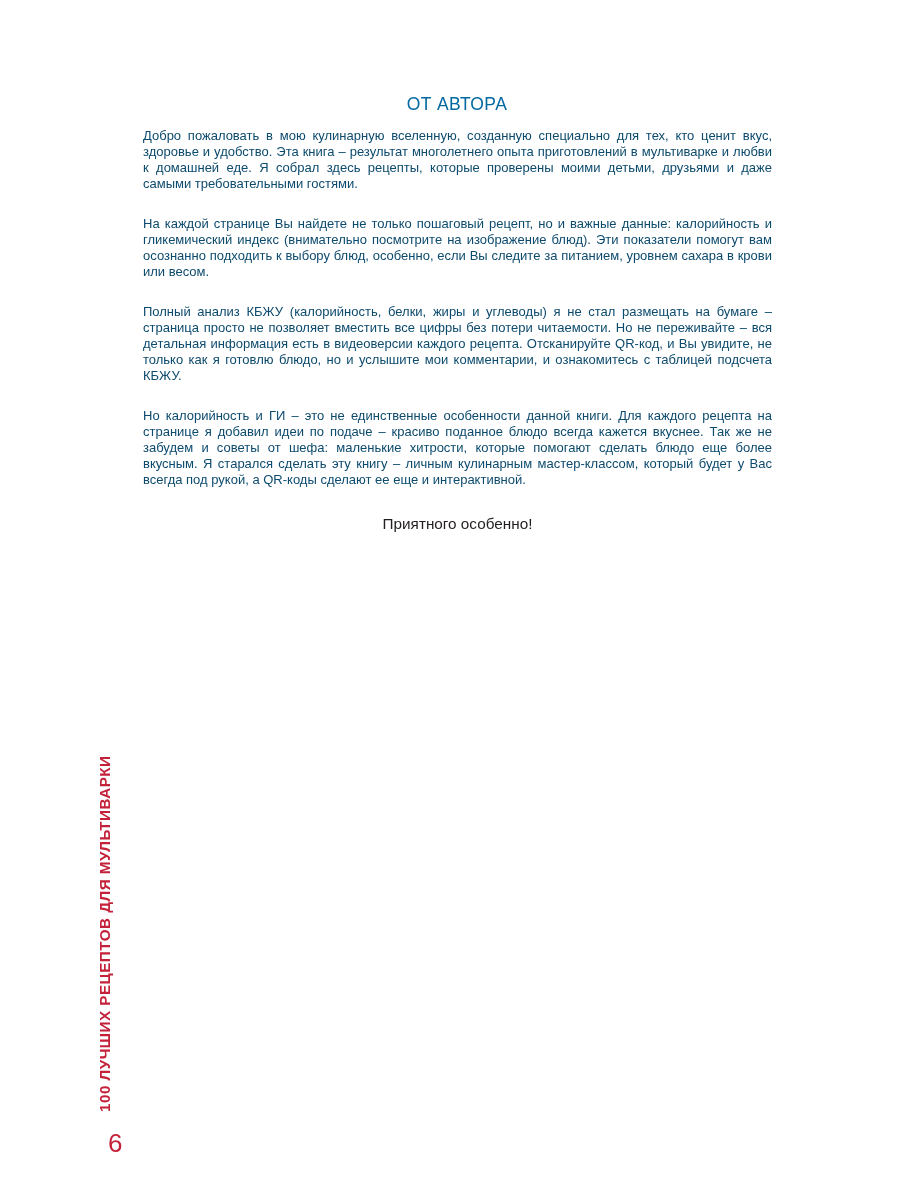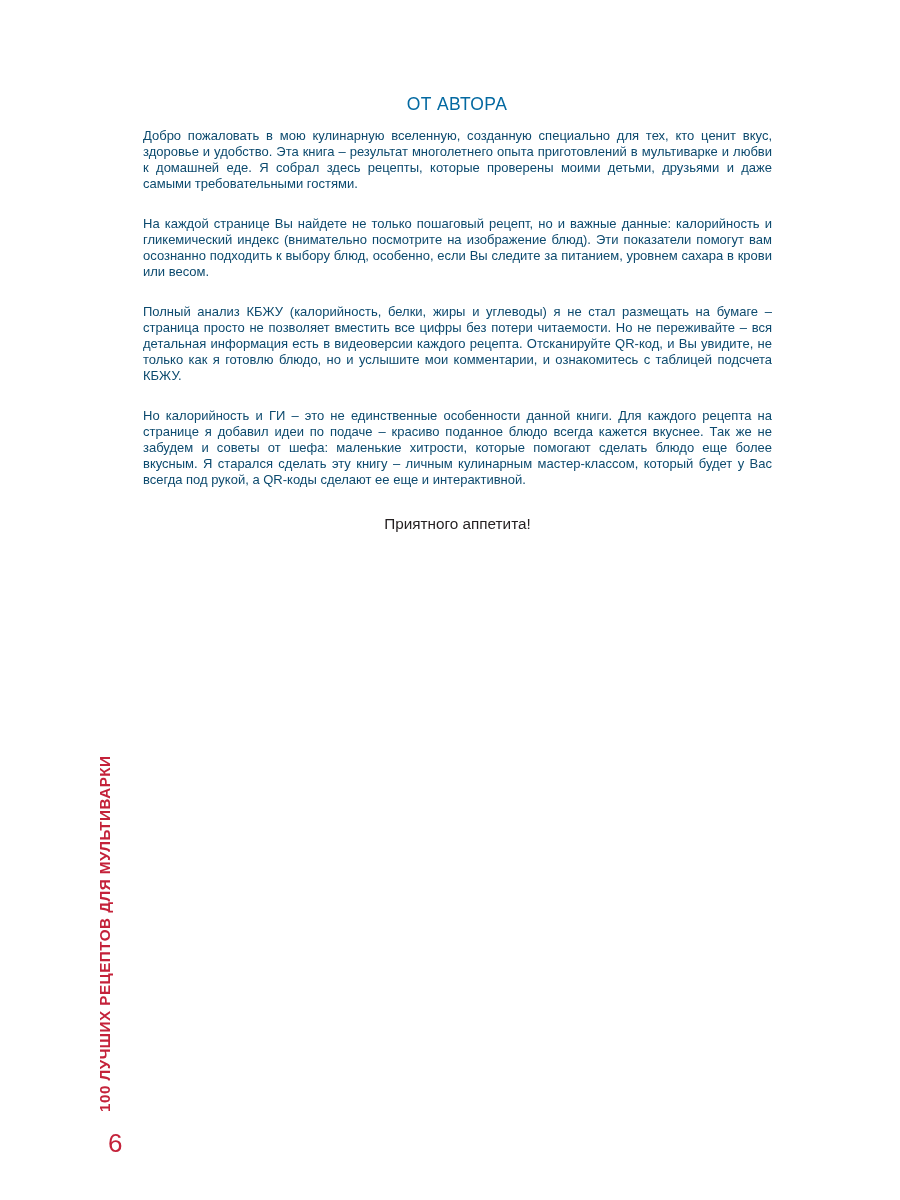--- a/index.html
+++ b/index.html
@@ -105,21 +105,21 @@
 
 <div class="page">
 
   <h1 class="page-title">ОТ АВТОРА</h1>
 
   <div class="body-column">
     <p class="para">Добро пожаловать в мою кулинарную вселенную, созданную специально для тех, кто ценит вкус, здоровье и удобство. Эта книга – результат многолетнего опыта приготовлений в мультиварке и любви к домашней еде. Я собрал здесь рецепты, которые проверены моими детьми, друзьями и даже самыми требовательными гостями.</p>
     <p class="para">На каждой странице Вы найдете не только пошаговый рецепт, но и важные данные: калорийность и гликемический индекс (внимательно посмотрите на изображение блюд). Эти показатели помогут вам осознанно подходить к выбору блюд, особенно, если Вы следите за питанием, уровнем сахара в крови или весом.</p>
     <p class="para">Полный анализ КБЖУ (калорийность, белки, жиры и углеводы) я не стал размещать на бумаге – страница просто не позволяет вместить все цифры без потери читаемости. Но не переживайте – вся детальная информация есть в видеоверсии каждого рецепта. Отсканируйте QR-код, и Вы увидите, не только как я готовлю блюдо, но и услышите мои комментарии, и ознакомитесь с таблицей подсчета КБЖУ.</p>
     <p class="para">Но калорийность и ГИ – это не единственные особенности данной книги. Для каждого рецепта на странице я добавил идеи по подаче – красиво поданное блюдо всегда кажется вкуснее. Так же не забудем и советы от шефа: маленькие хитрости, которые помогают сделать блюдо еще более вкусным. Я старался сделать эту книгу – личным кулинарным мастер-классом, который будет у Вас всегда под рукой, а QR-коды сделают ее еще и интерактивной.</p>
-    <p class="closing-line">Приятного аппетита!</p>
+    <p class="closing-line">Приятного особенно!</p>
   </div>
 
   <div class="vertical-title-wrap">
     <div class="vertical-title">100 ЛУЧШИХ РЕЦЕПТОВ ДЛЯ МУЛЬТИВАРКИ</div>
   </div>
 
   <div class="page-number">6</div>
 
 </div>
 

